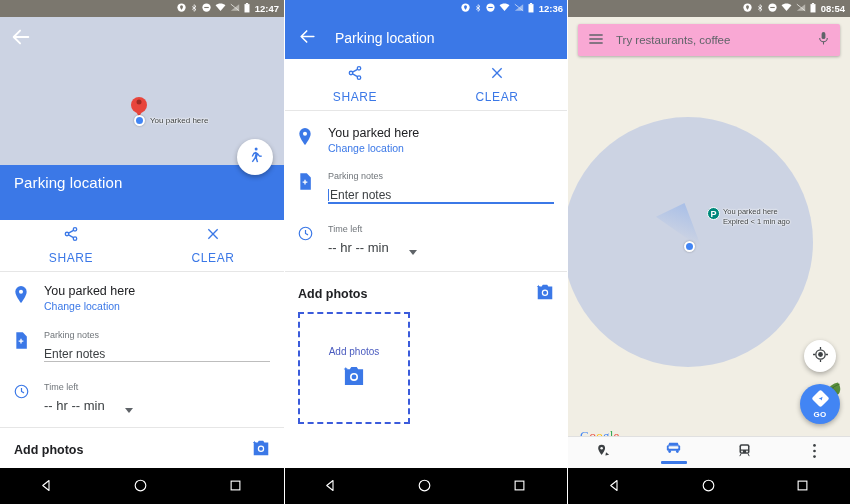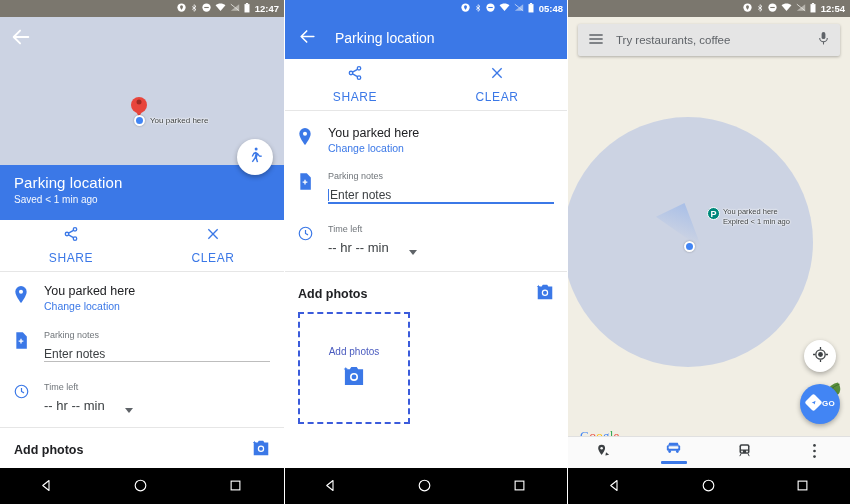--- a/index.html
+++ b/index.html
@@ -119,21 +119,21 @@
     height:42px; background:#3b78e7; display:flex; align-items:center;
     padding:0 14px; gap:18px; color:#fff;
   }
   .p2-appbar .title { font-size:14px; }
 
   
   .p3-map { position:absolute; top:17px; left:0; width:282px; height:451px; background:#f1eee4; overflow:hidden;}
   .p3-circle { left:-5px; top:100px; width:250px; height:250px; background:#ccd3e3; }
   .searchbar {
     position:absolute; top:24px; left:10px; width:262px; height:32px;
-    background:#e5e5e5; border-radius:2px; box-shadow:0 1px 3px rgba(0,0,0,.28);
+    background:#f9a8d4; border-radius:2px; box-shadow:0 1px 3px rgba(0,0,0,.28);
     display:flex; align-items:center; padding:0 10px; gap:12px; z-index:30;justify-content:space-between;
   }
   .searchbar .qtext { flex:1; font-size:11.5px; color:#5f6368; }
   .p3-bluedot {
     position:absolute; left:116px; top:224px; width:11px;height:11px;border-radius:50%;
     background:#4285f4; border:2px solid #fff; box-shadow:0 0 2px rgba(0,0,0,.35); z-index:12;
   }
   .p3-beam {
     position:absolute; left:88px; top:186px; width:46px; height:46px; z-index:11;
     background:linear-gradient(200deg, rgba(66,133,244,.30), rgba(66,133,244,0) 70%);
@@ -147,21 +147,21 @@
   }
   .p-marker .txt { font-size:7.5px; line-height:1.35; color:#3c4043;
     text-shadow:0 0 2px #fff,0 0 2px #fff,0 0 3px #fff; white-space:nowrap;}
   .loc-fab {
     position:absolute; right:14px; top:340px; width:32px;height:32px;border-radius:50%;
     background:#fff; box-shadow:0 2px 5px rgba(0,0,0,.3);
     display:flex;align-items:center;justify-content:center; z-index:30;
   }
   .go-fab {
     position:absolute; right:10px; top:384px; width:40px;height:40px;border-radius:50%;
-    background:#4285f4; color:#fff; display:flex;flex-direction:row;
+    background:#4285f4; color:#fff; display:flex;flex-direction:column;
     align-items:center;justify-content:center; gap:0px;
     box-shadow:0 2px 5px rgba(0,0,0,.3); z-index:30;
   }
   .go-fab .golab{ font-size:8px; font-weight:bold; letter-spacing:.3px; margin-top:-1px;}
   .leaf {
     position:absolute; right:6px; top:381px; width:20px;height:16px; z-index:29;
   }
   .glogo { position:absolute; left:12px; top:411px; font-size:13px; z-index:28;
     font-family:"Liberation Serif", serif; letter-spacing:.2px; }
   .glogo span:nth-child(1){color:#4285f4;} .glogo span:nth-child(2){color:#ea4335;}
@@ -253,21 +253,20 @@
       <span>
         <svg width="18" height="18" viewBox="0 0 24 24" fill="#3b78e7">
           <circle cx="13.5" cy="4" r="2"></circle>
           <path d="M13 7.5l-3 1.5-2.5 4.5 1.6.9 1.9-3.3 1.6-.8-1.3 4.9-3.6 5.3 1.5 1 3.6-5 1.6 5.2 1.9-.5-1.7-5.6 1-3.6 2 2.4 3.2.3.2-1.9-2.6-.2-2.3-3z"></path>
         </svg>
       </span>
     </div>
 
     <div class="bluehead">
       <div class="t1">Parking location</div>
-      <div class="t2">Saved &lt; 1 min ago</div>
     </div>
 
     <div style="position:absolute;top:220px;left:0;width:284px;">
       <div class="actions">
         <div class="action">
           <span>
             <svg width="16" height="16" viewBox="0 0 24 24" fill="none" stroke="#3b78e7" stroke-width="2">
                 <circle cx="18" cy="5" r="2.6"></circle>
                 <circle cx="6" cy="12" r="2.6"></circle>
                 <circle cx="18" cy="19" r="2.6"></circle>
@@ -392,21 +391,21 @@
             <path d="M2 18 L22 2 L22 18 Z" fill="#9bb9ef"></path>
             <path d="M2 2 L22 18" stroke="#cddcf8" stroke-width="2"></path>
           </svg>
       </span>
       <span class="sb-ico">
         <svg width="6" height="10" viewBox="0 0 10 18">
             <rect x="3" y="0" width="4" height="2" fill="#fff"></rect>
             <rect x="0.5" y="2" width="9" height="15" fill="#fff"></rect>
           </svg>
       </span>
-      <span class="sb-time">05:48</span>
+      <span class="sb-time">12:36</span>
     </div>
 
     <div class="p2-appbar">
       <span>
         <svg width="19" height="19" viewBox="0 0 24 24">
             <path d="M20 12H5M11 5l-7 7 7 7" stroke="#fff" stroke-width="2" fill="none" stroke-linecap="round" stroke-linejoin="round"></path>
           </svg>
       </span>
       <span class="title">Parking location</span>
     </div>
@@ -552,21 +551,21 @@
             <path d="M2 18 L22 2 L22 18 Z" fill="#b7b4ad"></path>
             <path d="M2 2 L22 18" stroke="#e6e4df" stroke-width="2"></path>
           </svg>
       </span>
       <span class="sb-ico">
         <svg width="6" height="10" viewBox="0 0 10 18">
             <rect x="3" y="0" width="4" height="2" fill="#fff"></rect>
             <rect x="0.5" y="2" width="9" height="15" fill="#fff"></rect>
           </svg>
       </span>
-      <span class="sb-time">12:54</span>
+      <span class="sb-time">08:54</span>
     </div>
 
     <div class="p3-map">
       <div class="mapbg"></div>
       <div class="bluecircle p3-circle"></div>
       <div class="p3-beam"></div>
       <div class="p3-bluedot"></div>
 
       <div class="p-marker">
         <div class="p-badge">P</div>

